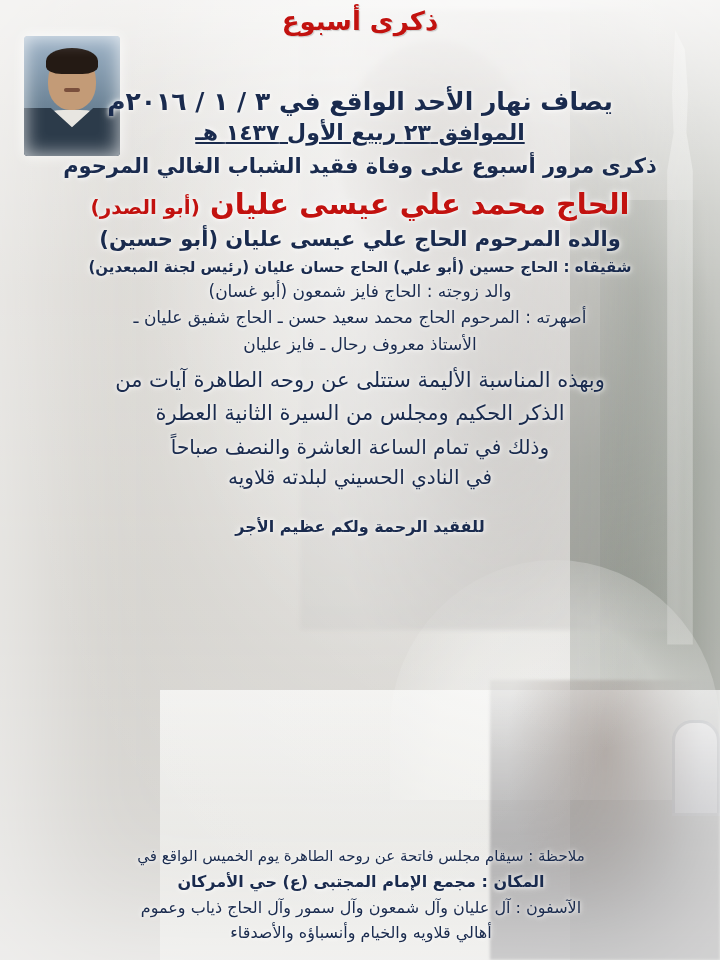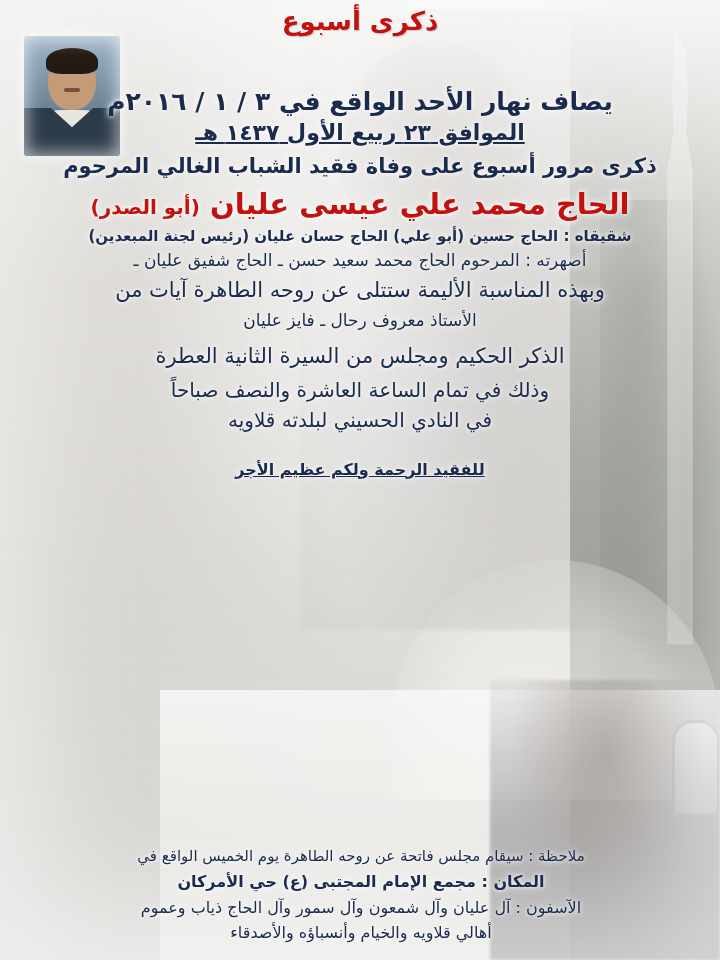--- a/index.html
+++ b/index.html
@@ -224,21 +224,20 @@
     font-size: 20px;
     line-height: 1.5;
     margin-bottom: 14px;
   }
   .l-dua {
     font-size: 16px;
     font-weight: bold;
     line-height: 1.4;
     margin-top: 24px;
     margin-bottom: 10px;
-    text-decoration: underline;
   }
 
   .notes-block {
     position: absolute;
     bottom: 14px;
     left: 2px; right: 0;
     padding: 0 16px;
     box-sizing: border-box;
   }
   .l-note {
@@ -298,25 +297,27 @@
     <div class="body-block">
       <div class="line l-date">يصاف نهار الأحد الواقع في ٣ / ١ / ٢٠١٦م</div>
       <div class="line l-hijri">الموافق ٢٣ ربيع الأول ١٤٣٧ هـ</div>
       <div class="line l-occasion">ذكرى مرور أسبوع على وفاة فقيد الشباب الغالي المرحوم</div>
 
       <div class="l-name">
         <span>الحاج محمد علي عيسى عليان</span>
         <span class="kunya">(أبو الصدر)</span>
       </div>
 
+      <div class="line l-father">والده المرحوم الحاج علي عيسى عليان (أبو حسين)</div>
       <div class="line l-brothers">شقيقاه : الحاج حسين (أبو علي) الحاج حسان عليان (رئيس لجنة المبعدين)</div>
+      <div class="line l-children">والد زوجته : الحاج فايز شمعون (أبو غسان)</div>
       <div class="line l-inlaws">أصهرته : المرحوم الحاج محمد سعيد حسن ـ الحاج شفيق عليان ـ</div>
+      <div class="line l-inlaws2">الأستاذ معروف رحال ـ فايز عليان</div>
+
       <div class="line l-invite">وبهذه المناسبة الأليمة ستتلى عن روحه الطاهرة آيات من</div>
-
-      <div class="line l-inlaws2">الأستاذ معروف رحال ـ فايز عليان</div>
       <div class="line l-invite">الذكر الحكيم ومجلس من السيرة الثانية العطرة</div>
       <div class="line l-time">وذلك في تمام الساعة العاشرة والنصف صباحاً</div>
       <div class="line l-venue">في النادي الحسيني لبلدته قلاويه</div>
 
       <div class="line l-dua">للفقيد الرحمة ولكم عظيم الأجر</div>
     </div>
 
     <div class="notes-block">
       <div class="line l-note">ملاحظة : سيقام مجلس فاتحة عن روحه الطاهرة يوم الخميس الواقع في</div>
       <div class="line l-place">المكان : مجمع الإمام المجتبى (ع) حي الأمركان</div>

